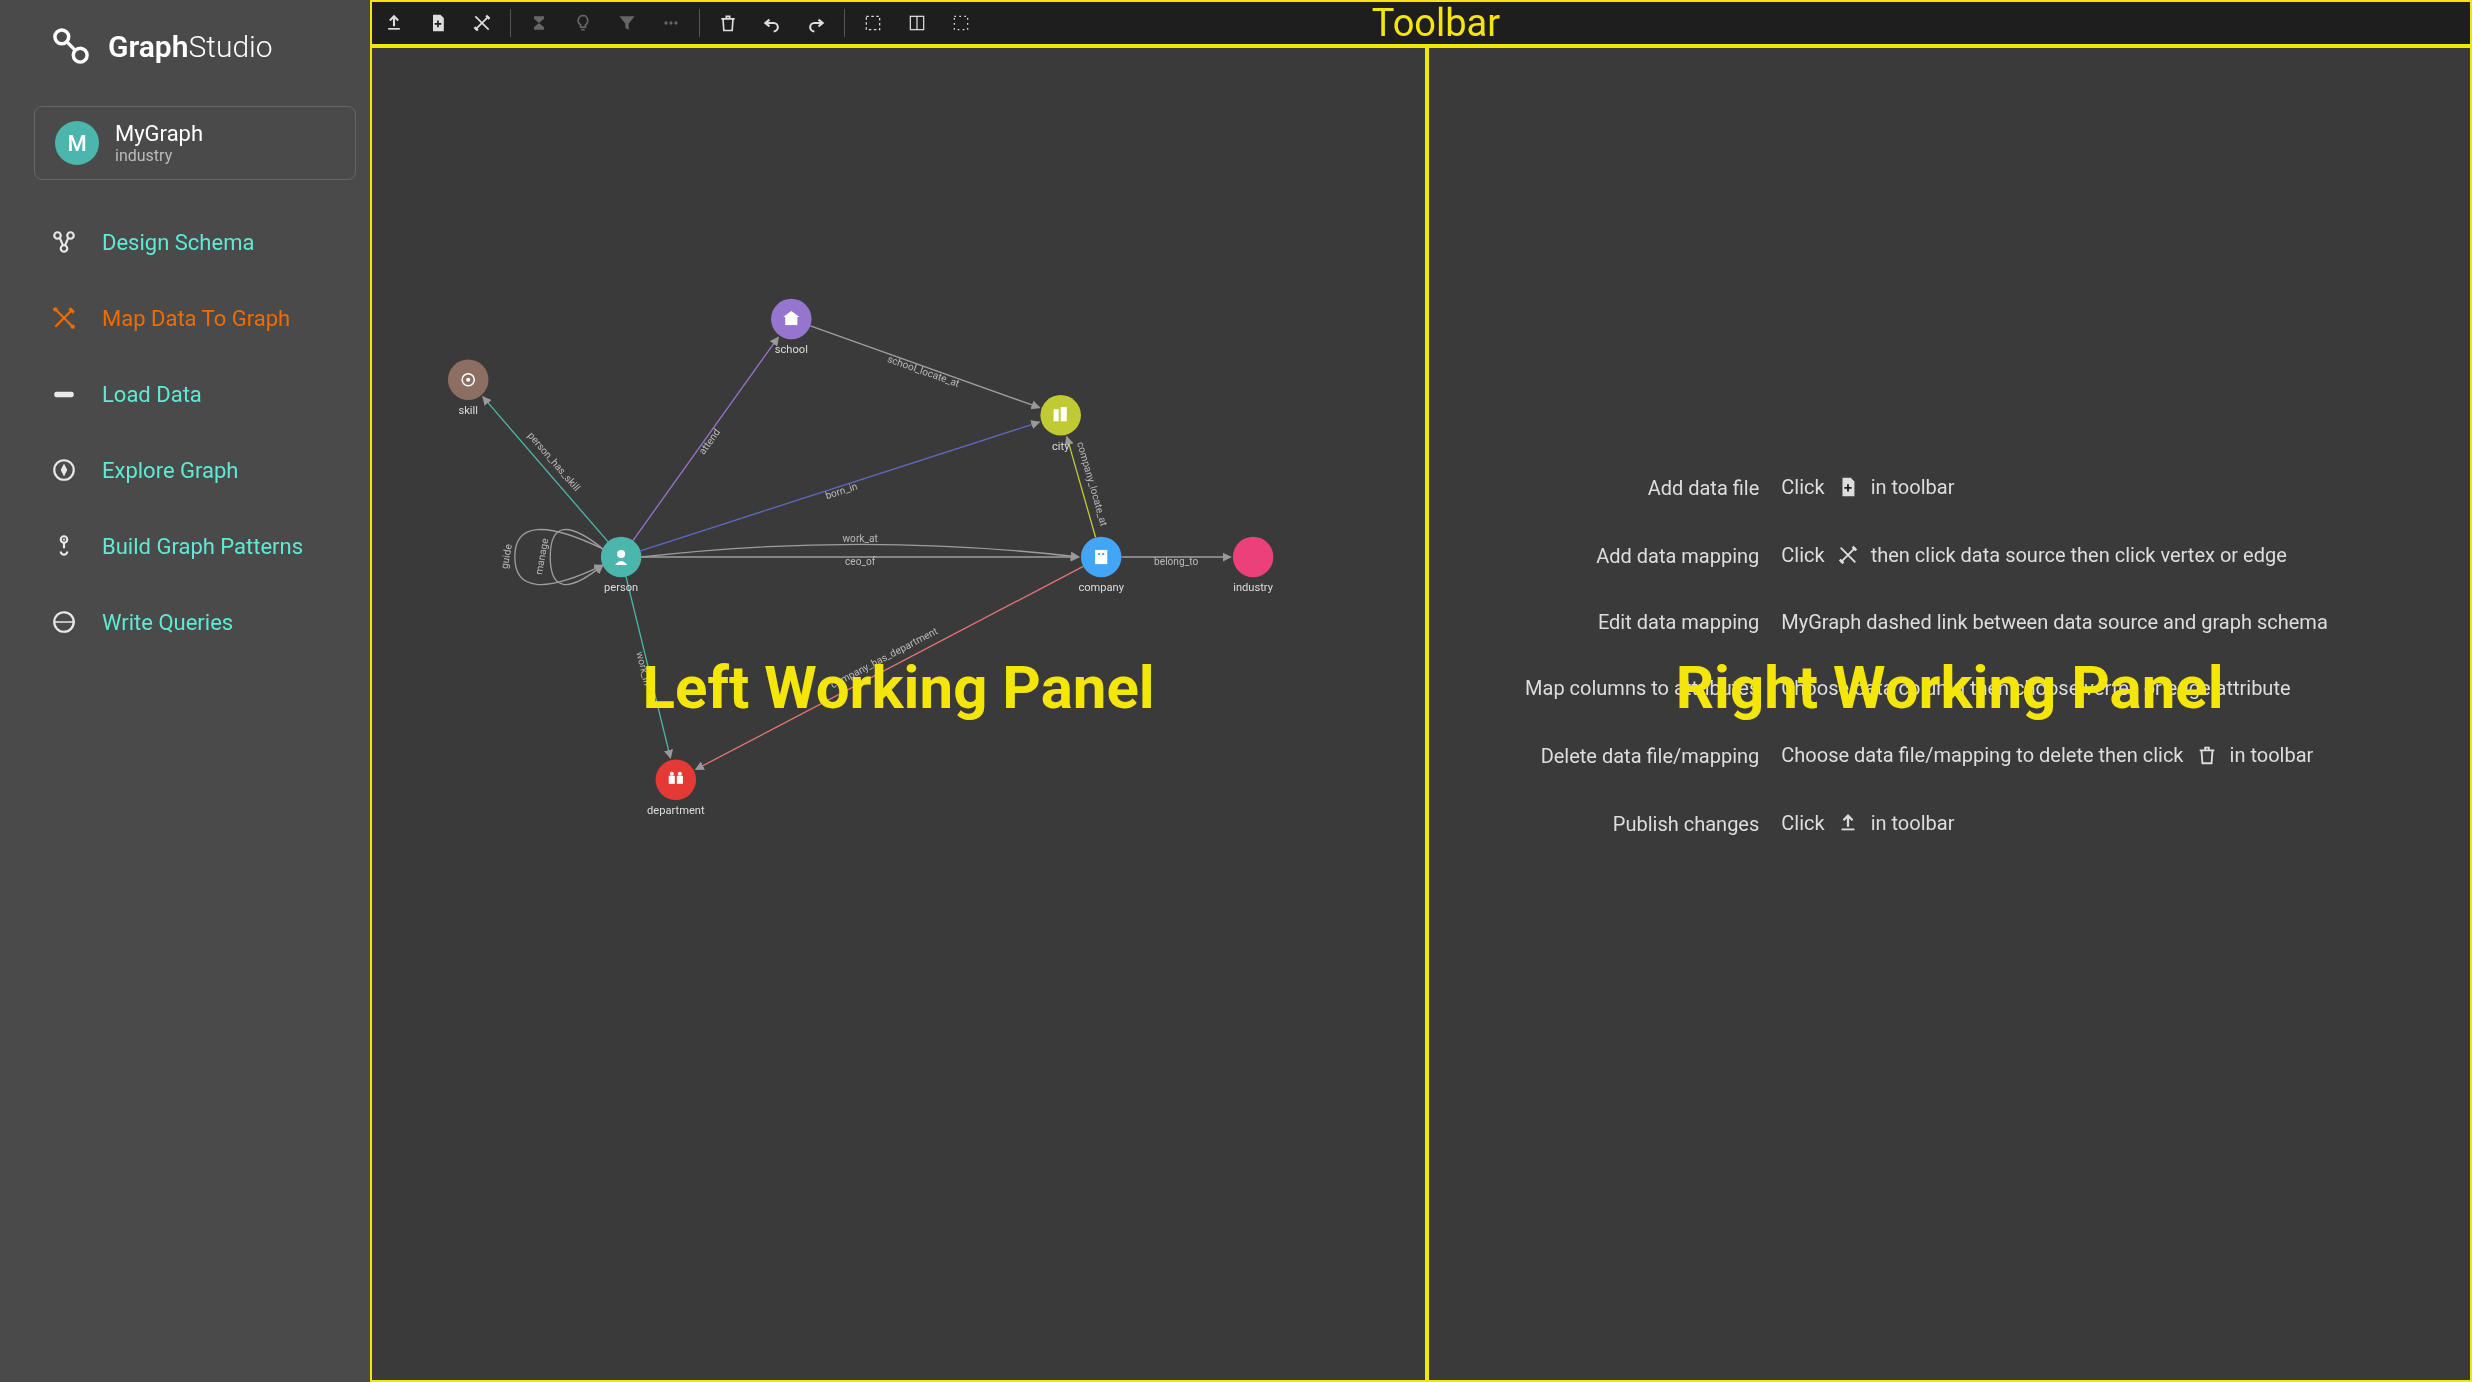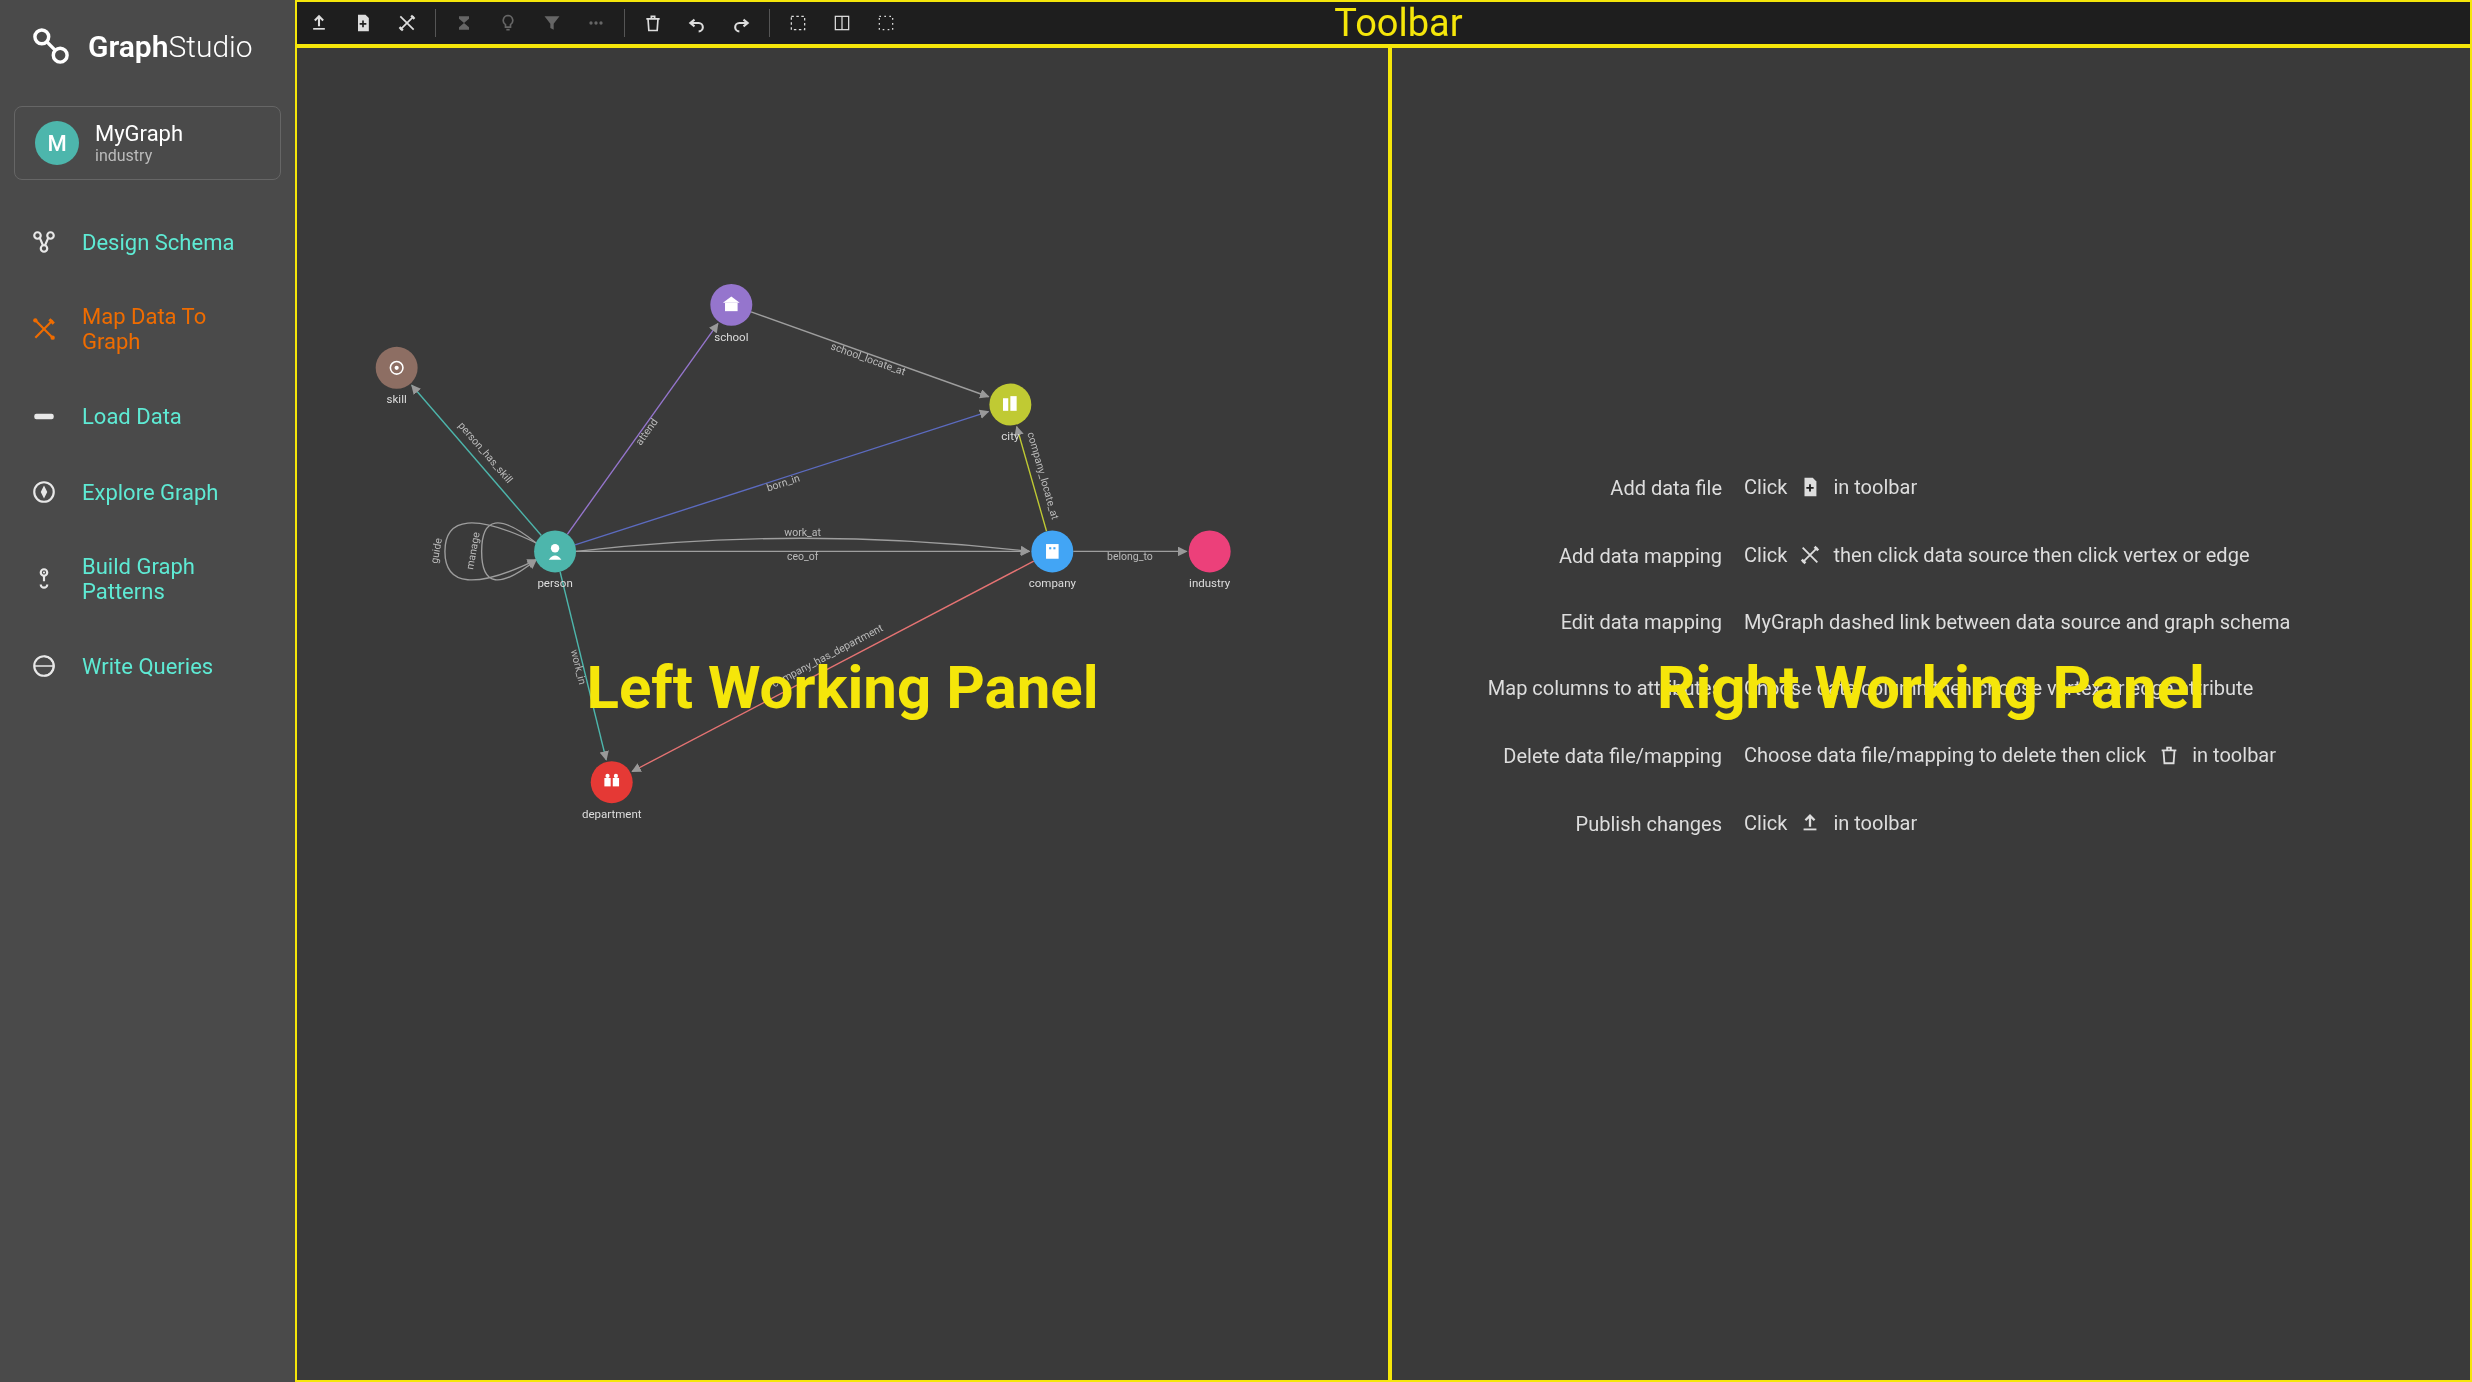--- a/index.html
+++ b/index.html
@@ -9,25 +9,26 @@
   color: #e0e0e0;
   overflow: hidden;
   width: 2472px;
   height: 1382px;
   transform-origin: top left;
 }
 .app { display: flex; height: 100vh; }
 
 
 .sidebar {
-  width: 295px;
+  width: 370px;
   background: #4a4a4a;
   display: flex;
   flex-direction: column;
   flex-shrink: 0;
+  padding-left: 20px;
 }
 .sidebar-logo {
   height: 92px;
   display: flex;
   align-items: center;
   padding: 0 28px;
   gap: 14px;
 }
 .logo-mark { width: 46px; height: 46px; }
 .logo-text { font-size: 30px; color: #fff; font-weight: 300; }

